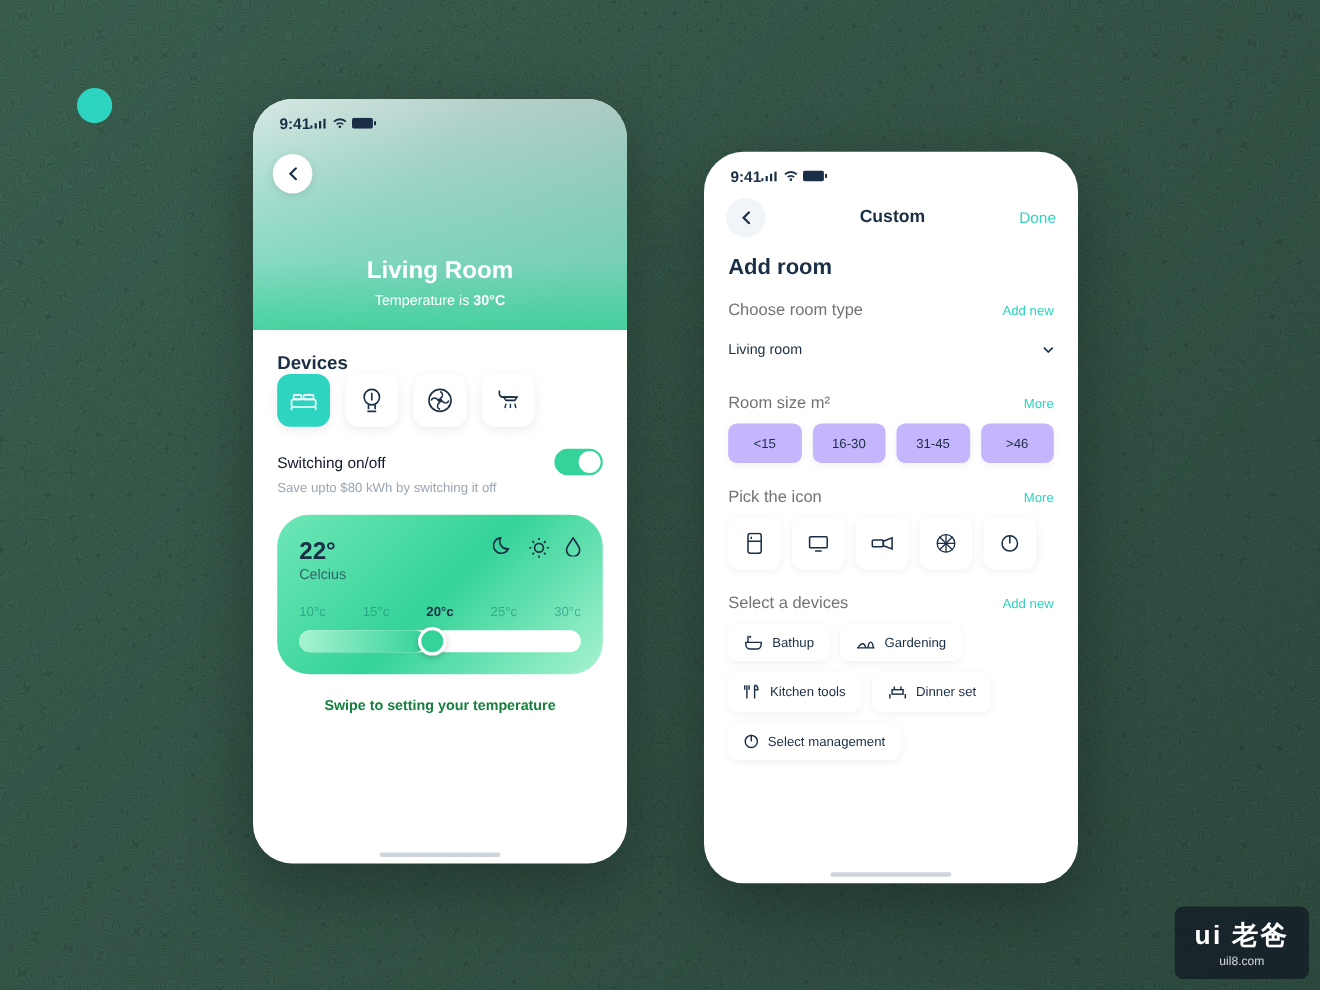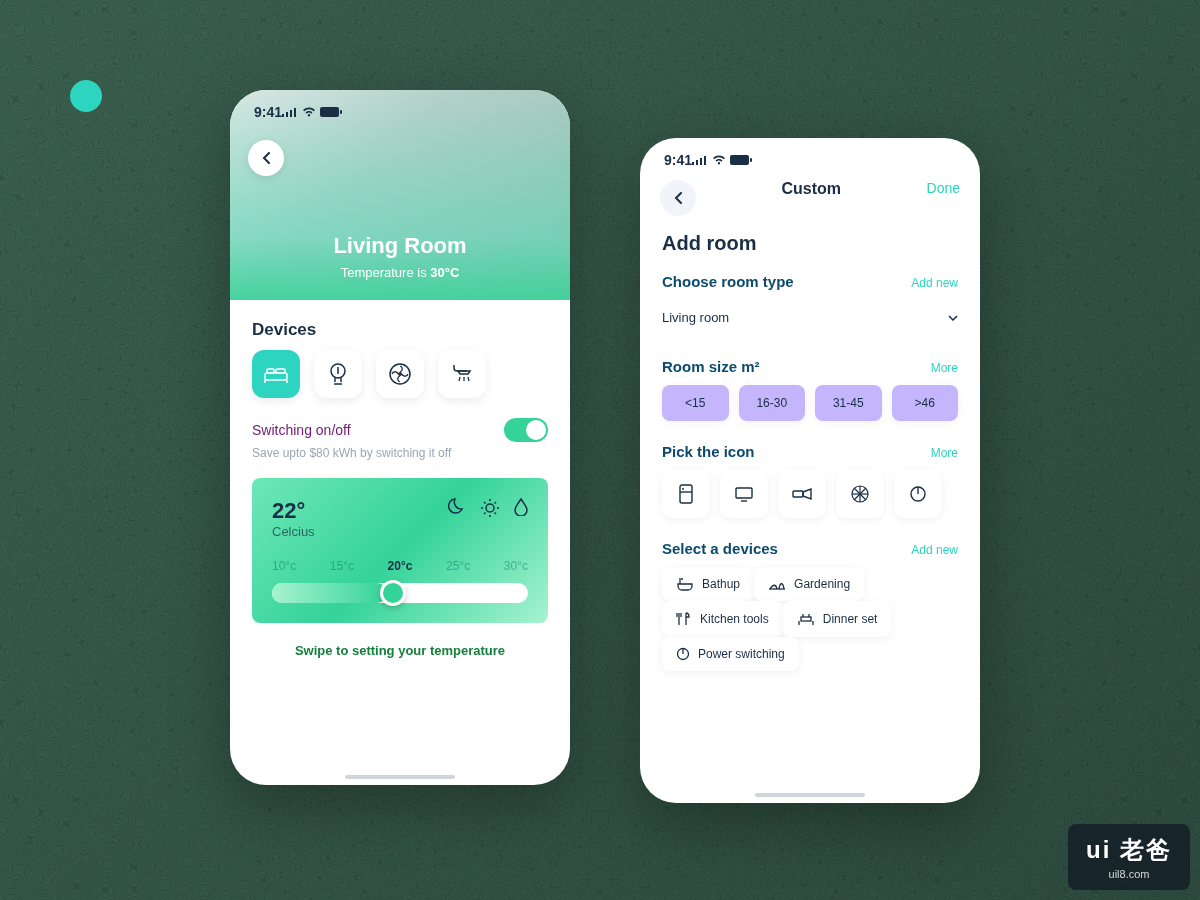--- a/index.html
+++ b/index.html
@@ -10,58 +10,58 @@
 .phone2{left:640px;top:138px;height:665px}
 .statusbar{display:flex;align-items:center;padding:14px 24px 4px;font-size:14px;font-weight:600}
 .statusbar .icons{display:flex;gap:4px;align-items:center}
 .hero{height:210px;background:linear-gradient(180deg,rgba(255,255,255,0) 0%,rgba(80,220,180,0.5) 70%,rgba(52,211,153,0.85) 100%),linear-gradient(135deg,#d8e8e5 0%,#b5d0ca 40%,#9cbfb5 100%);position:relative;display:flex;flex-direction:column;justify-content:flex-end;align-items:center;padding-bottom:20px;color:#fff}
 .hero .statusbar{position:absolute;top:0;left:0;right:0;color:#1a2e45}
 .backbtn{position:absolute;left:18px;top:50px;width:36px;height:36px;border-radius:50%;background:#fff;display:flex;align-items:center;justify-content:center;box-shadow:0 2px 8px rgba(0,0,0,0.1)}
 .hero h1{font-size:22px;font-weight:700;margin-bottom:6px}
 .hero .temp{font-size:13px;font-weight:500}
 .hero .temp span{font-weight:700}
 .body{padding:20px 22px}
-.section-title{font-size:17px;font-weight:700;color:#1a2e45;margin-bottom:10px}
+.section-title{font-size:17px;font-weight:700;color:#1a2e45;margin-bottom:0}
 .device-icons{display:flex;gap:14px;margin-bottom:20px}
 .device-icon{width:48px;height:48px;border-radius:12px;background:#fff;box-shadow:0 3px 10px rgba(0,0,0,0.08);display:flex;align-items:center;justify-content:center}
 .device-icon.active{background:#2dd4bf}
 .row{display:flex;justify-content:space-between;align-items:center;margin-bottom:4px}
-.row-label{font-size:14px;color:#701a75;font-weight:500}
+.row-label{font-size:14px;color:#0f172a;font-weight:500}
 .row-sub{font-size:12px;color:#9aa6b2;margin-bottom:18px}
 .toggle{width:44px;height:24px;border-radius:12px;background:#34d399;position:relative}
 .toggle::after{content:'';position:absolute;right:2px;top:2px;width:20px;height:20px;border-radius:50%;background:#fff}
 .status-dot{color:#9aa6b2;font-size:13px}
 .status-dot .dot{width:7px;height:7px;border-radius:50%;background:#2dd4bf;display:inline-block;margin:0 5px 1px}
-.temp-card{background:linear-gradient(135deg,#6ee7b7 0%,#34d399 50%,#a7f3d0 100%);border-radius:8px;padding:20px;margin-top:14px}
+.temp-card{background:linear-gradient(135deg,#6ee7b7 0%,#34d399 50%,#a7f3d0 100%);border-radius:29px;padding:20px;margin-top:14px}
 .temp-header{display:flex;justify-content:space-between;margin-bottom:20px}
 .temp-val{font-size:22px;font-weight:700;color:#1a2e45}
 .temp-unit{font-size:13px;color:#1a2e45;opacity:0.7}
 .temp-icons{display:flex;gap:14px;align-items:flex-start}
 .temp-scale{display:flex;justify-content:space-between;margin-bottom:10px;font-size:12px;color:#0f766e}
 .temp-scale span.sel{color:#1a2e45;font-weight:600}
 .slider{height:20px;background:#fff;border-radius:10px;position:relative}
 .slider-fill{position:absolute;left:0;top:0;bottom:0;width:45%;background:linear-gradient(90deg,#a7f3d0,#34d399);border-radius:10px}
 .slider-thumb{position:absolute;left:42%;top:-3px;width:26px;height:26px;border-radius:50%;background:#34d399;border:3px solid #fff;box-shadow:0 2px 6px rgba(0,0,0,0.2)}
 .swipe-hint{text-align:center;font-size:13px;color:#15803d;font-weight:700;margin-top:20px}
 .home-ind{position:absolute;bottom:6px;left:50%;transform:translateX(-50%);width:110px;height:4px;background:#d0d5dd;border-radius:2px}
-.p2-header{display:flex;align-items:flex-start;justify-content:space-between;padding:8px 20px 16px}
+.p2-header{display:flex;align-items:center;justify-content:space-between;padding:8px 20px 16px}
 .p2-back{width:36px;height:36px;border-radius:50%;background:#f1f5f9;display:flex;align-items:center;justify-content:center}
 .p2-title{font-size:16px;font-weight:700;color:#1a2e45}
 .p2-done{font-size:14px;color:#2dd4bf;font-weight:500}
 .p2-body{padding:0 22px}
 .p2-h1{font-size:20px;font-weight:800;color:#1a2e45;margin-bottom:18px}
 .p2-row{display:flex;justify-content:space-between;align-items:baseline;margin-bottom:10px}
-.p2-label{font-size:15px;font-weight:700;color:#0c4a6e}
+.p2-label{font-size:15px;font-weight:400;color:#737373}
 .p2-link{font-size:12px;color:#2dd4bf;font-weight:500}
 .select{display:flex;justify-content:space-between;align-items:center;font-size:13px;color:#1a2e45;padding:10px 0 16px;border-bottom:1px solid transparent;margin-bottom:16px}
 .chips{display:flex;gap:10px;margin-bottom:22px}
 .chip{flex:1;padding:11px 4px;text-align:center;font-size:12px;color:#1a2e45;border-radius:8px;background:#c4b5fd;box-shadow:0 2px 8px rgba(0,0,0,0.06);font-weight:500}
 .icon-chips{display:flex;gap:10px;margin-bottom:22px}
 .icon-chip{width:48px;height:48px;border-radius:10px;background:#fff;box-shadow:0 2px 8px rgba(0,0,0,0.06);display:flex;align-items:center;justify-content:center}
-.device-chips{display:flex;flex-wrap:wrap;margin-bottom:12px}
+.device-chips{display:flex;gap:10px;flex-wrap:wrap;margin-bottom:12px}
 .device-chip{padding:10px 14px;border-radius:8px;background:#fff;box-shadow:0 2px 8px rgba(0,0,0,0.06);display:flex;align-items:center;gap:8px;font-size:12px;color:#1a2e45;font-weight:500}
 .deco-circle{position:absolute;left:70px;top:80px;width:32px;height:32px;border-radius:50%;background:#2dd4bf}
 .watermark{position:absolute;right:10px;bottom:10px;background:rgba(20,30,40,0.85);color:#fff;padding:10px 18px;border-radius:8px;display:flex;flex-direction:column;align-items:center;gap:2px}
 .watermark .big{font-size:24px;font-weight:700;letter-spacing:2px}
 .watermark .small{font-size:11px;opacity:0.8}
 svg{display:block}
 </style>
 </head>
 <body>
 
@@ -312,21 +312,21 @@
             <line x1="6" y1="2" x2="6" y2="5" stroke="#1a2e45" stroke-width="1.3"></line>
             <line x1="12" y1="2" x2="12" y2="5" stroke="#1a2e45" stroke-width="1.3"></line>
           </svg>
           <span>Dinner set</span>
         </div>
       <div class="device-chip">
           <svg width="14" height="14" viewBox="0 0 14 14">
             <circle cx="7" cy="7" r="5.5" fill="none" stroke="#1a2e45" stroke-width="1.3"></circle>
             <line x1="7" y1="1" x2="7" y2="7" stroke="#1a2e45" stroke-width="1.3"></line>
           </svg>
-          <span>Power switching</span>
+          <span>Select management</span>
         </div>
     </div>
   </div>
   <div class="home-ind"></div>
 </div>
 
 <div class="watermark">
   <span class="big">ui 老爸</span>
   <span class="small">uil8.com</span>
 </div>

